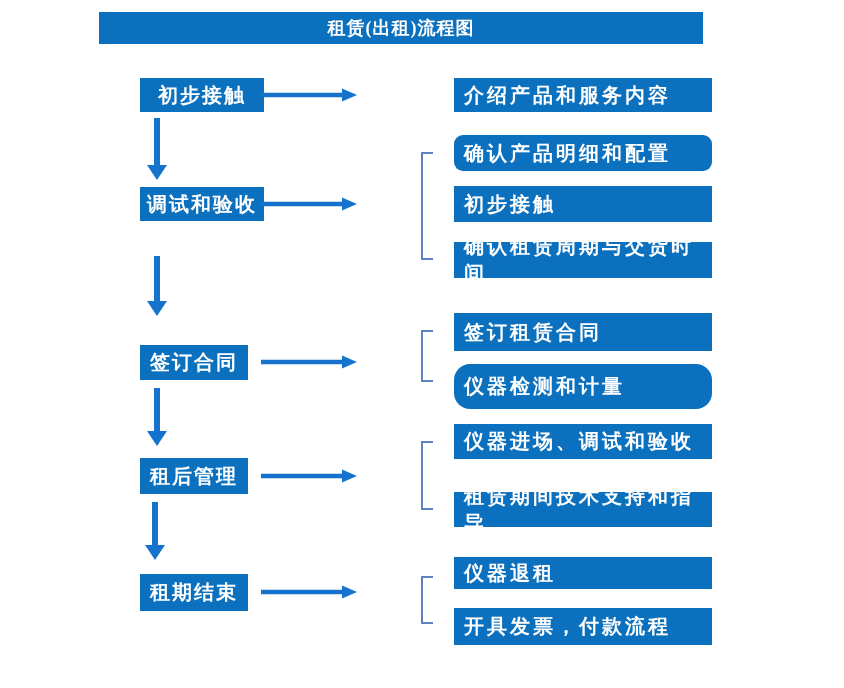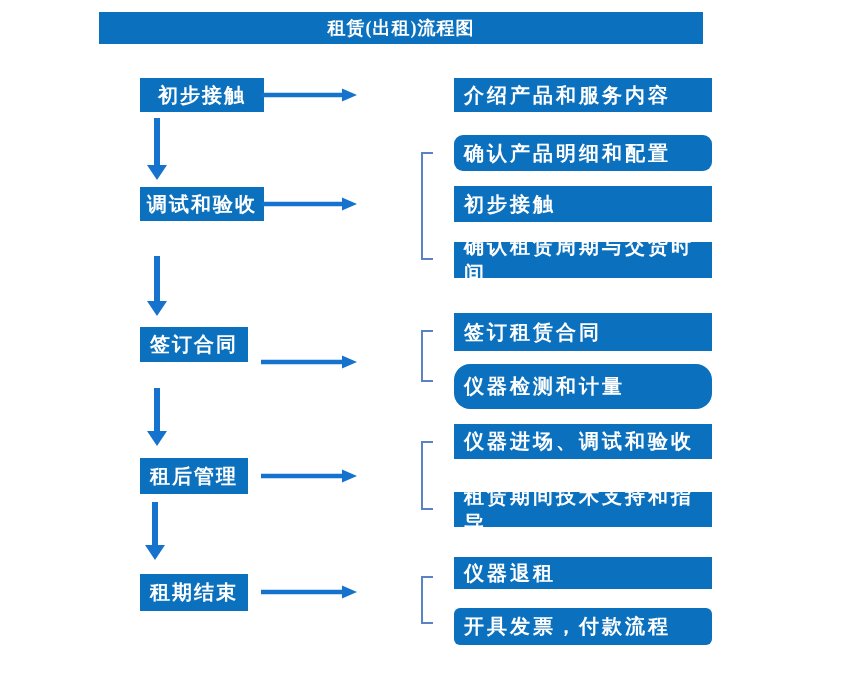--- a/index.html
+++ b/index.html
@@ -70,34 +70,34 @@
 </style>
 </head>
 <body>
 
 <div class="canvas">
 
   <div class="title-bar">租赁(出租)流程图</div>
 
   <div class="stage-box" style="top:78px;  width:124px; height:34px;">初步接触</div>
   <div class="stage-box" style="top:187px; width:124px; height:34px;">调试和验收</div>
-  <div class="stage-box" style="top:327px; width:108px; height:35px;">签订合同</div>
+  <div class="stage-box" style="top:345px; width:108px; height:35px;">签订合同</div>
   <div class="stage-box" style="top:458px; width:108px; height:36px;">租后管理</div>
   <div class="stage-box" style="top:574px; width:108px; height:37px;text-align:right;">租期结束</div>
 
   <div class="step-box" style="top:78px;  height:34px;">介绍产品和服务内容</div>
   <div class="step-box" style="top:135px; height:36px;border-radius:9px;">确认产品明细和配置</div>
   <div class="step-box" style="top:186px; height:36px;">初步接触</div>
   <div class="step-box" style="top:242px; height:36px;">确认租赁周期与交货时间</div>
   <div class="step-box" style="top:313px; height:38px;">签订租赁合同</div>
   <div class="step-box" style="top:364px; height:45px;border-radius:16px;">仪器检测和计量</div>
   <div class="step-box" style="top:492px; height:35px;">租赁期间技术支持和指导</div>
   <div class="step-box" style="top:424px; height:35px;">仪器进场、调试和验收</div>
   <div class="step-box" style="top:557px; height:32px;">仪器退租</div>
-  <div class="step-box" style="top:608px; height:37px;border-radius:6px;">开具发票，付款流程</div>
+  <div class="step-box" style="top:608px; height:37px;">开具发票，付款流程</div>
 
   <svg class="arrow" style="left:261px; top:87px;" width="96" height="16">
     <line x1="0" y1="8" x2="81" y2="8" stroke="#1573cd" stroke-width="4.5"></line>
       <polygon points="81,1.5 96,8 81,14.5" fill="#1573cd"></polygon>
   </svg>
   <svg class="arrow" style="left:261px; top:196px;" width="96" height="16">
     <line x1="0" y1="8" x2="81" y2="8" stroke="#1573cd" stroke-width="4.5"></line>
       <polygon points="81,1.5 96,8 81,14.5" fill="#1573cd"></polygon>
   </svg>
   <svg class="arrow" style="left:261px; top:354px;" width="96" height="16">

